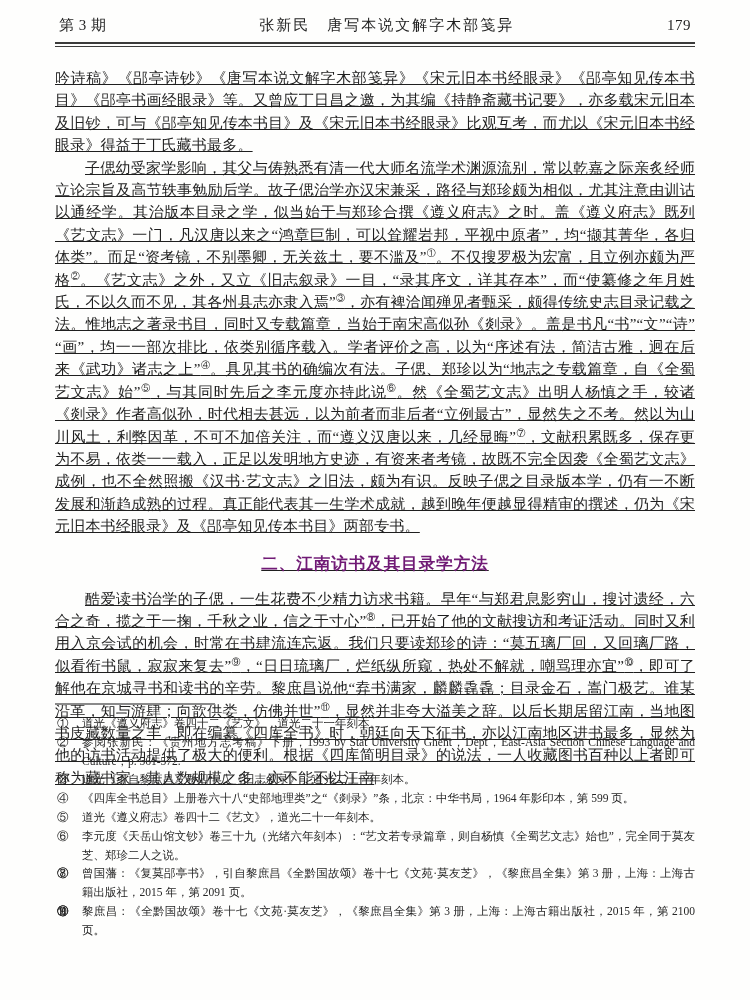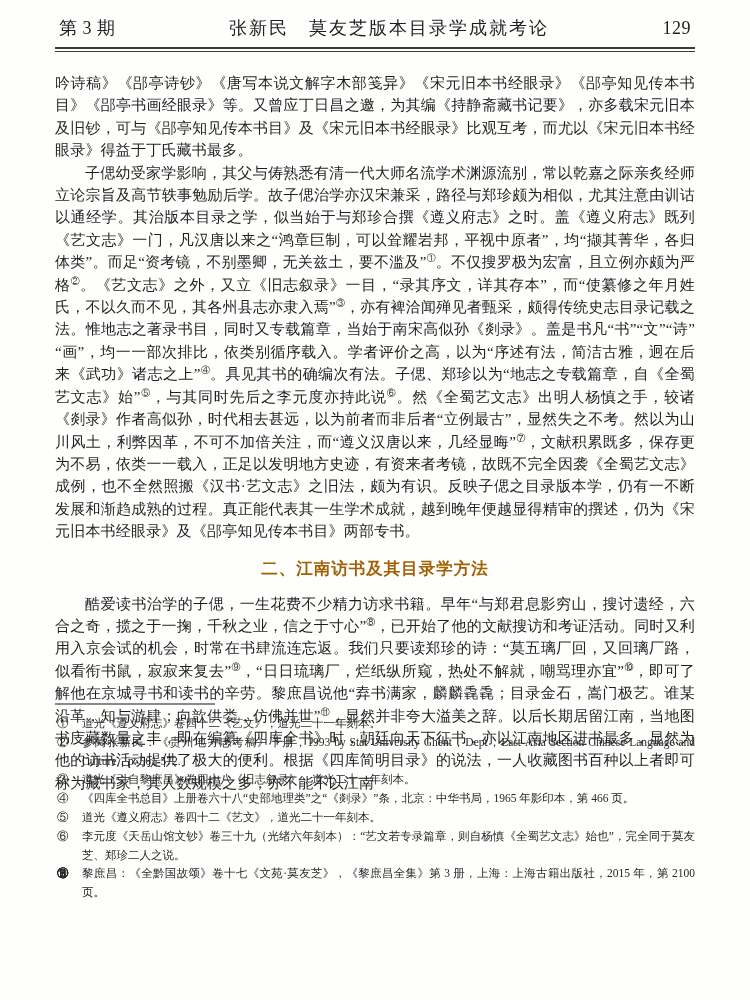--- a/index.html
+++ b/index.html
@@ -4,54 +4,54 @@
 <style>
   html,body{margin:0;padding:0;background:#e8e8e8;}
   .page{
     width:750px;height:1000px;margin:0 auto;background:#fefefd;
     box-sizing:border-box;position:relative;overflow:hidden;
     font-family:"Liberation Serif","DejaVu Serif",serif;color:#1f1f1f;
     padding:14px 55px 0 55px;
   }
   .page-header{
     display:flex;justify-content:space-between;align-items:baseline;
-    font-size:18px;letter-spacing:.5px;padding:2px 4px 7px 4px;
+    font-size:15px;letter-spacing:.5px;padding:2px 4px 7px 4px;
   }
   .page-header .running-title{letter-spacing:2px;}
   .header-rule{height:2px;border-top:2px solid #3b3b3b;border-bottom:1px solid #3b3b3b;margin:0 0 15px 0;}
-  .article{margin-top:20px;}
+  .article{margin-top:20px;text-decoration:underline;}
   .para{
     margin:0;font-size:15px;line-height:22.4px;text-align:justify;
     letter-spacing:.2px;
   }
   .para.indent{text-indent:2em;}
   sup.fnref{font-size:9px;line-height:0;vertical-align:super;letter-spacing:0;}
   .section-heading{
     font-family:"Liberation Sans","DejaVu Sans",sans-serif;
     font-size:16.5px;font-weight:bold;text-align:center;
-    margin:15px 0 13px 0;letter-spacing:1px;color:#a16207;
+    margin:15px 0 13px 0;letter-spacing:1px;color:#701a75;
   }
   .footnotes{position:absolute;left:55px;right:55px;top:703px;}
   .fn-rule{width:160px;border-top:2px solid #8a8a8a;margin-bottom:9px;}
   .fn-list{list-style:none;margin:0;padding:0;}
   .fn-item{
     position:relative;padding-left:27px;font-size:11.5px;line-height:18.8px;
     text-align:justify;color:#262626;
   }
   .fn-num{position:absolute;left:2px;top:0;}
 </style>
 </head>
 <body>
 
 <div class="page">
 
   <div class="page-header">
     <span class="issue">第 3 期</span>
-    <span class="running-title">张新民　莫友芝版本目录学成就考论</span>
-    <span class="page-number">129</span>
+    <span class="running-title">张新民　唐写本说文解字木部笺异</span>
+    <span class="page-number">179</span>
   </div>
 
   <div class="header-rule"></div>
 
   <div class="article">
     <div>
         <p class="para">吟诗稿》《郘亭诗钞》《唐写本说文解字木部笺异》《宋元旧本书经眼录》《郘亭知见传本书目》《郘亭书画经眼录》等。又曾应丁日昌之邀，为其编《持静斋藏书记要》，亦多载宋元旧本及旧钞，可与《郘亭知见传本书目》及《宋元旧本书经眼录》比观互考，而尤以《宋元旧本书经眼录》得益于丁氏藏书最多。</p>
         <p class="para indent">子偲幼受家学影响，其父与俦熟悉有清一代大师名流学术渊源流别，常以乾嘉之际亲炙经师立论宗旨及高节轶事勉励后学。故子偲治学亦汉宋兼采，路径与郑珍颇为相似，尤其注意由训诂以通经学。其治版本目录之学，似当始于与郑珍合撰《遵义府志》之时。盖《遵义府志》既列《艺文志》一门，凡汉唐以来之“鸿章巨制，可以耸耀岩邦，平视中原者”，均“撷其菁华，各归体类”。而足“资考镜，不别墨卿，无关兹土，要不滥及”<sup class="fnref">①</sup>。不仅搜罗极为宏富，且立例亦颇为严格<sup class="fnref">②</sup>。《艺文志》之外，又立《旧志叙录》一目，“录其序文，详其存本”，而“使纂修之年月姓氏，不以久而不见，其各州县志亦隶入焉”<sup class="fnref">③</sup>，亦有裨洽闻殚见者甄采，颇得传统史志目录记载之法。惟地志之著录书目，同时又专载篇章，当始于南宋高似孙《剡录》。盖是书凡“书”“文”“诗”“画”，均一一部次排比，依类别循序载入。学者评价之高，以为“序述有法，简洁古雅，迥在后来《武功》诸志之上”<sup class="fnref">④</sup>。具见其书的确编次有法。子偲、郑珍以为“地志之专载篇章，自《全蜀艺文志》始”<sup class="fnref">⑤</sup>，与其同时先后之李元度亦持此说<sup class="fnref">⑥</sup>。然《全蜀艺文志》出明人杨慎之手，较诸《剡录》作者高似孙，时代相去甚远，以为前者而非后者“立例最古”，显然失之不考。然以为山川风土，利弊因革，不可不加倍关注，而“遵义汉唐以来，几经显晦”<sup class="fnref">⑦</sup>，文献积累既多，保存更为不易，依类一一载入，正足以发明地方史迹，有资来者考镜，故既不完全因袭《全蜀艺文志》成例，也不全然照搬《汉书·艺文志》之旧法，颇为有识。反映子偲之目录版本学，仍有一不断发展和渐趋成熟的过程。真正能代表其一生学术成就，越到晚年便越显得精审的撰述，仍为《宋元旧本书经眼录》及《郘亭知见传本书目》两部专书。</p>
       </div>
     <h2 class="section-heading">二、江南访书及其目录学方法</h2>
@@ -59,24 +59,24 @@
         <p class="para indent">酷爱读书治学的子偲，一生花费不少精力访求书籍。早年“与郑君息影穷山，搜讨遗经，六合之奇，揽之于一掬，千秋之业，信之于寸心”<sup class="fnref">⑧</sup>，已开始了他的文献搜访和考证活动。同时又利用入京会试的机会，时常在书肆流连忘返。我们只要读郑珍的诗：“莫五璃厂回，又回璃厂路，似看衔书鼠，寂寂来复去”<sup class="fnref">⑨</sup>，“日日琉璃厂，烂纸纵所窥，热处不解就，嘲骂理亦宜”<sup class="fnref">⑩</sup>，即可了解他在京城寻书和读书的辛劳。黎庶昌说他“弆书满家，麟麟毳毳；目录金石，嵩门极艺。谁某沿革，知与游肆；向歆供娄，仿佛并世”<sup class="fnref">⑪</sup>，显然并非夸大溢美之辞。以后长期居留江南，当地图书庋藏数量之丰，即在编纂《四库全书》时，朝廷向天下征书，亦以江南地区进书最多，显然为他的访书活动提供了极大的便利。根据《四库简明目录》的说法，一人收藏图书百种以上者即可称为藏书家，其人数规模之多，亦不能不以江南</p>
       </div>
   </div>
 
   <div class="footnotes">
     <div class="fn-rule"></div>
     <ol class="fn-list">
         <li class="fn-item"><span class="fn-num">①</span><span class="fn-text">道光《遵义府志》卷四十二《艺文》，道光二十一年刻本。</span></li>
         <li class="fn-item"><span class="fn-num">②</span><span class="fn-text">参阅张新民：《贵州地方志考稿》下册，1993 by Stat University Ghent，Dept，East-Asia Section Chinese Language and Culture，p. 561-572.</span></li>
         <li class="fn-item"><span class="fn-num">③</span><span class="fn-text">道光《引自黎庶昌》卷四十八《旧志叙录》，道光二十一年刻本。</span></li>
-        <li class="fn-item"><span class="fn-num">④</span><span class="fn-text">《四库全书总目》上册卷六十八“史部地理类”之“《剡录》”条，北京：中华书局，1965 年影印本，第 466 页。</span></li>
+        <li class="fn-item"><span class="fn-num">④</span><span class="fn-text">《四库全书总目》上册卷六十八“史部地理类”之“《剡录》”条，北京：中华书局，1964 年影印本，第 599 页。</span></li>
         <li class="fn-item"><span class="fn-num">⑤</span><span class="fn-text">道光《遵义府志》卷四十二《艺文》，道光二十一年刻本。</span></li>
         <li class="fn-item"><span class="fn-num">⑥</span><span class="fn-text">李元度《天岳山馆文钞》卷三十九（光绪六年刻本）：“艺文若专录篇章，则自杨慎《全蜀艺文志》始也”，完全同于莫友芝、郑珍二人之说。</span></li>
         <li class="fn-item"><span class="fn-num">⑦</span></li>
-        <li class="fn-item"><span class="fn-num">⑧</span></li>
+        <li class="fn-item"><span class="fn-num">⑧</span><span class="fn-text">曾国藩：《复莫郘亭书》，引自黎庶昌《全黔国故颂》卷十七《文苑·莫友芝》，《黎庶昌全集》第 3 册，上海：上海古籍出版社，2015 年，第 2091 页。</span></li>
         <li class="fn-item"><span class="fn-num">⑨</span></li>
         <li class="fn-item"><span class="fn-num">⑩</span></li>
         <li class="fn-item"><span class="fn-num">⑪</span><span class="fn-text">黎庶昌：《全黔国故颂》卷十七《文苑·莫友芝》，《黎庶昌全集》第 3 册，上海：上海古籍出版社，2015 年，第 2100 页。</span></li>
       </ol>
   </div>
 
 </div>
 
 </body></html>

